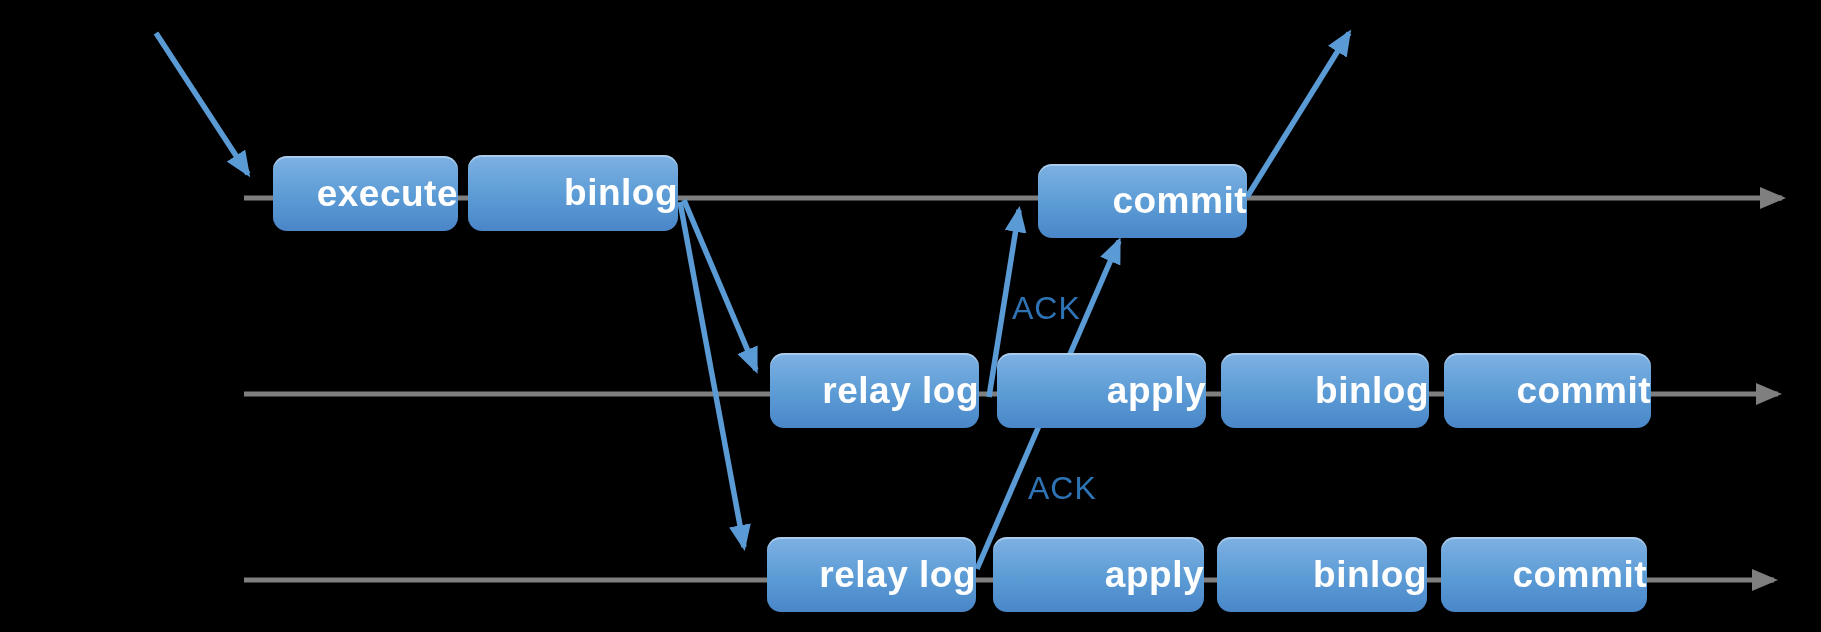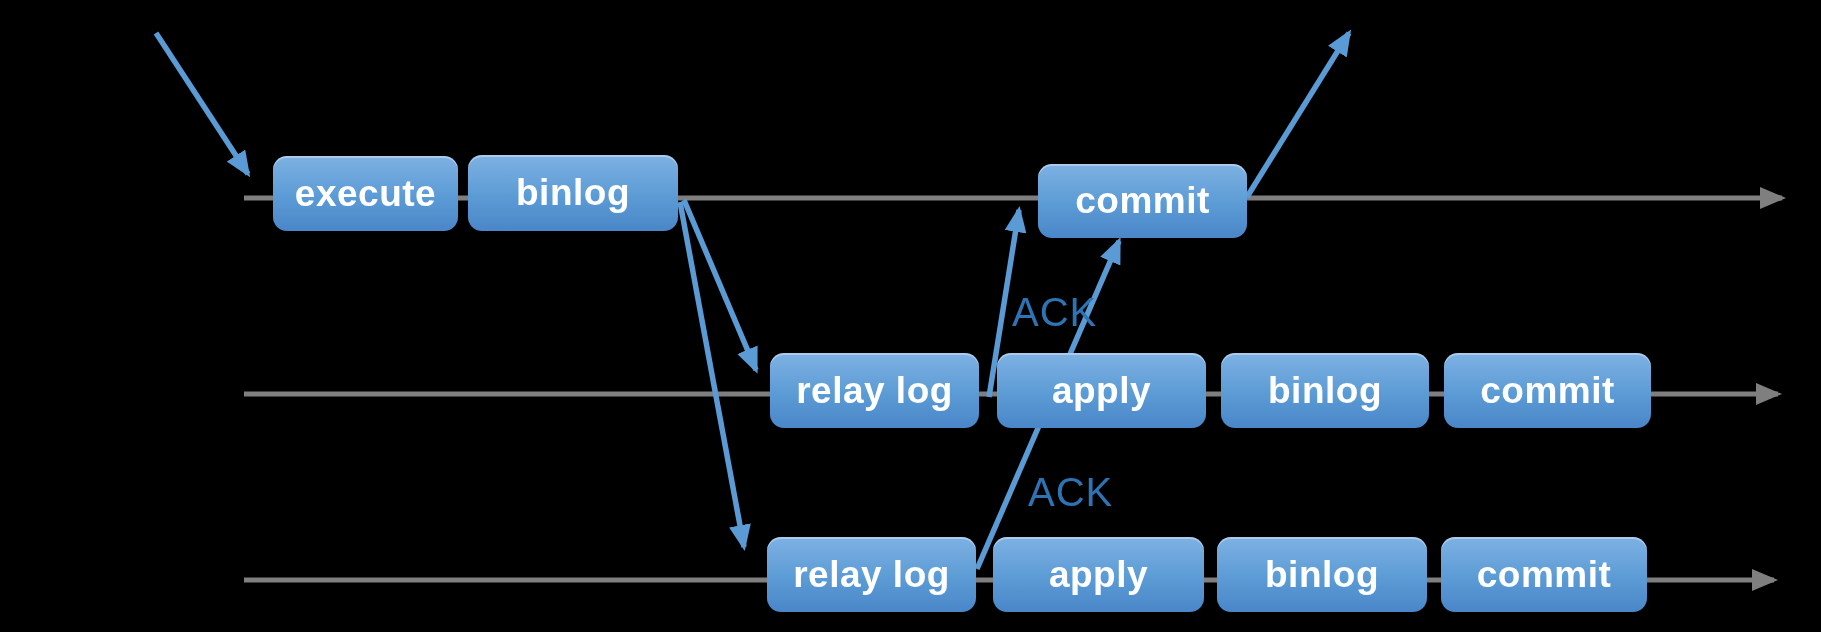--- a/index.html
+++ b/index.html
@@ -16,33 +16,33 @@
   .canvas{
     position:relative;
     width:1821px;height:632px;
     background:var(--bg);
     overflow:hidden;
     font-family:"Liberation Sans", sans-serif;
   }
   .layer{position:absolute;left:0;top:0;width:100%;height:100%;}
   .box{
     position:absolute;
-    display:flex;align-items:center;justify-content:center;
+    display:flex;align-items:center;justify-content:flex-end;
     background:linear-gradient(180deg,var(--box-top) 0%,var(--box-mid) 55%,var(--box-bottom) 100%);
     border-radius:14px;
     box-shadow:inset 0 2px 0 rgba(255,255,255,0.35);
     color:var(--box-text);
     font-size:37px;font-weight:bold;
     letter-spacing:0.5px;
     white-space:nowrap;
   }
   .ack{
     position:absolute;
     color:var(--ack-text);
-    font-size:40px;font-weight:400;
+    font-size:32px;font-weight:400;
     letter-spacing:1px;
     white-space:nowrap;
   }
   svg line{stroke-linecap:butt;}
   .t-line{stroke:var(--timeline);stroke-width:5;}
   .t-head{fill:var(--timeline);}
   .b-line{stroke:var(--arrow);stroke-width:5.5;}
   .b-head{fill:var(--arrow);}
 </style>
 </head>

